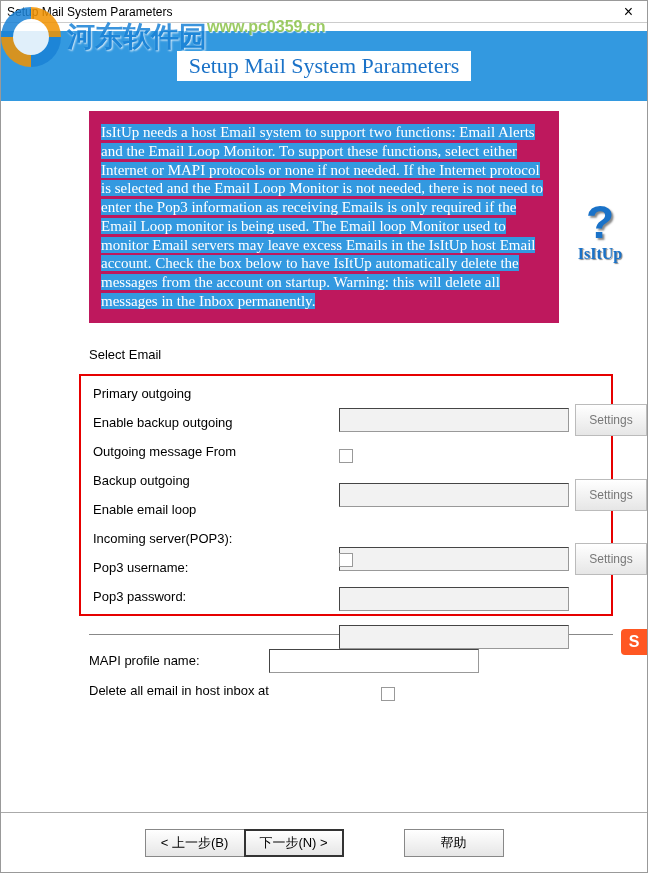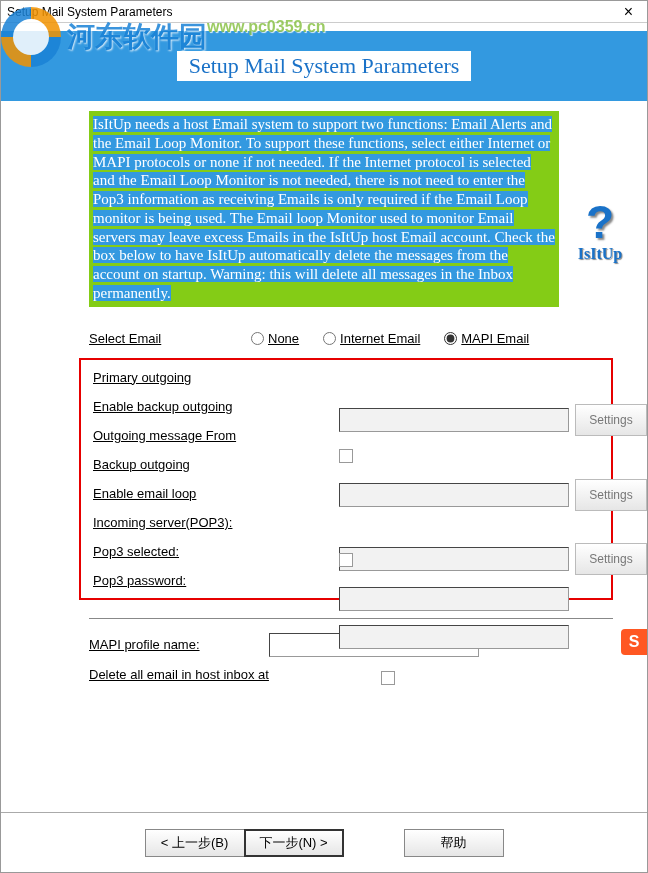--- a/index.html
+++ b/index.html
@@ -85,26 +85,26 @@
     }
     .header-title {
       background: #fff;
       color: #1a72c8;
       font-size: 22px;
       font-family: 'Times New Roman', serif;
       padding: 2px 12px;
     }
     .description {
       margin: 10px 88px 0 88px;
-      background: #84cc16;
+      background: #be185d;
       color: #fff;
       font-family: 'Times New Roman', serif;
       font-size: 15px;
       line-height: 1.25;
-      padding: 4px;
+      padding: 12px;
     }
     .description span {
       background: #3399e0;
       color: #fff;
     }
     .help-badge {
       position: absolute;
       right: 18px;
       top: 168px;
       width: 58px;
@@ -119,21 +119,20 @@
     }
     .help-badge .qtext {
       font-family: 'Times New Roman', serif;
       font-size: 16px;
       font-weight: bold;
       color: #1a72c8;
       text-shadow: 1px 1px 1px #888;
     }
     .form-area {
       padding: 24px 34px 0 88px;
-      text-decoration: underline;
     }
     .row {
       display: flex;
       align-items: center;
       margin-bottom: 10px;
     }
     .row label.lab {
       width: 162px;
       font-size: 13px;
       font-family: Arial, sans-serif;
@@ -277,34 +276,20 @@
   </div>
 
   <div class="help-badge">
     <div class="qmark">?</div>
     <div class="qtext">IsItUp</div>
   </div>
 
   <div class="form-area">
     <div class="row" style="margin-bottom:8px;">
       <label class="lab">Select Email</label>
-      <div class="radio-group">
-        <label class="radio-opt">
-          <input type="radio" name="sel" style="">
-          <span>None</span>
-        </label>
-        <label class="radio-opt">
-          <input type="radio" name="sel" style="">
-          <span>Internet Email</span>
-        </label>
-        <label class="radio-opt">
-          <input type="radio" name="sel" checked="" style="">
-          <span>MAPI Email</span>
-        </label>
-      </div>
     </div>
 
     <div class="redbox">
       <div class="row">
         <label class="lab">Primary outgoing</label>
       </div>
       <div class="row">
         <label class="lab">Enable backup outgoing</label>
       </div>
       <div class="row">
@@ -313,21 +298,21 @@
       <div class="row">
         <label class="lab">Backup outgoing</label>
       </div>
       <div class="row">
         <label class="lab">Enable email loop</label>
       </div>
       <div class="row">
         <label class="lab">Incoming server(POP3):</label>
       </div>
       <div class="row">
-        <label class="lab">Pop3 selected:</label>
+        <label class="lab">Pop3 username:</label>
       </div>
       <div class="row" style="margin-bottom:4px;">
         <label class="lab">Pop3 password:</label>
       </div>
     </div>
 
     <div style="position:absolute; left:338px; top:377px; display:flex; flex-direction:column;">
       <div style="display:flex; align-items:center; height:24px; margin-bottom:51px;">
         <input class="text-input" style="">
         <button class="btn-settings">Settings</button>

